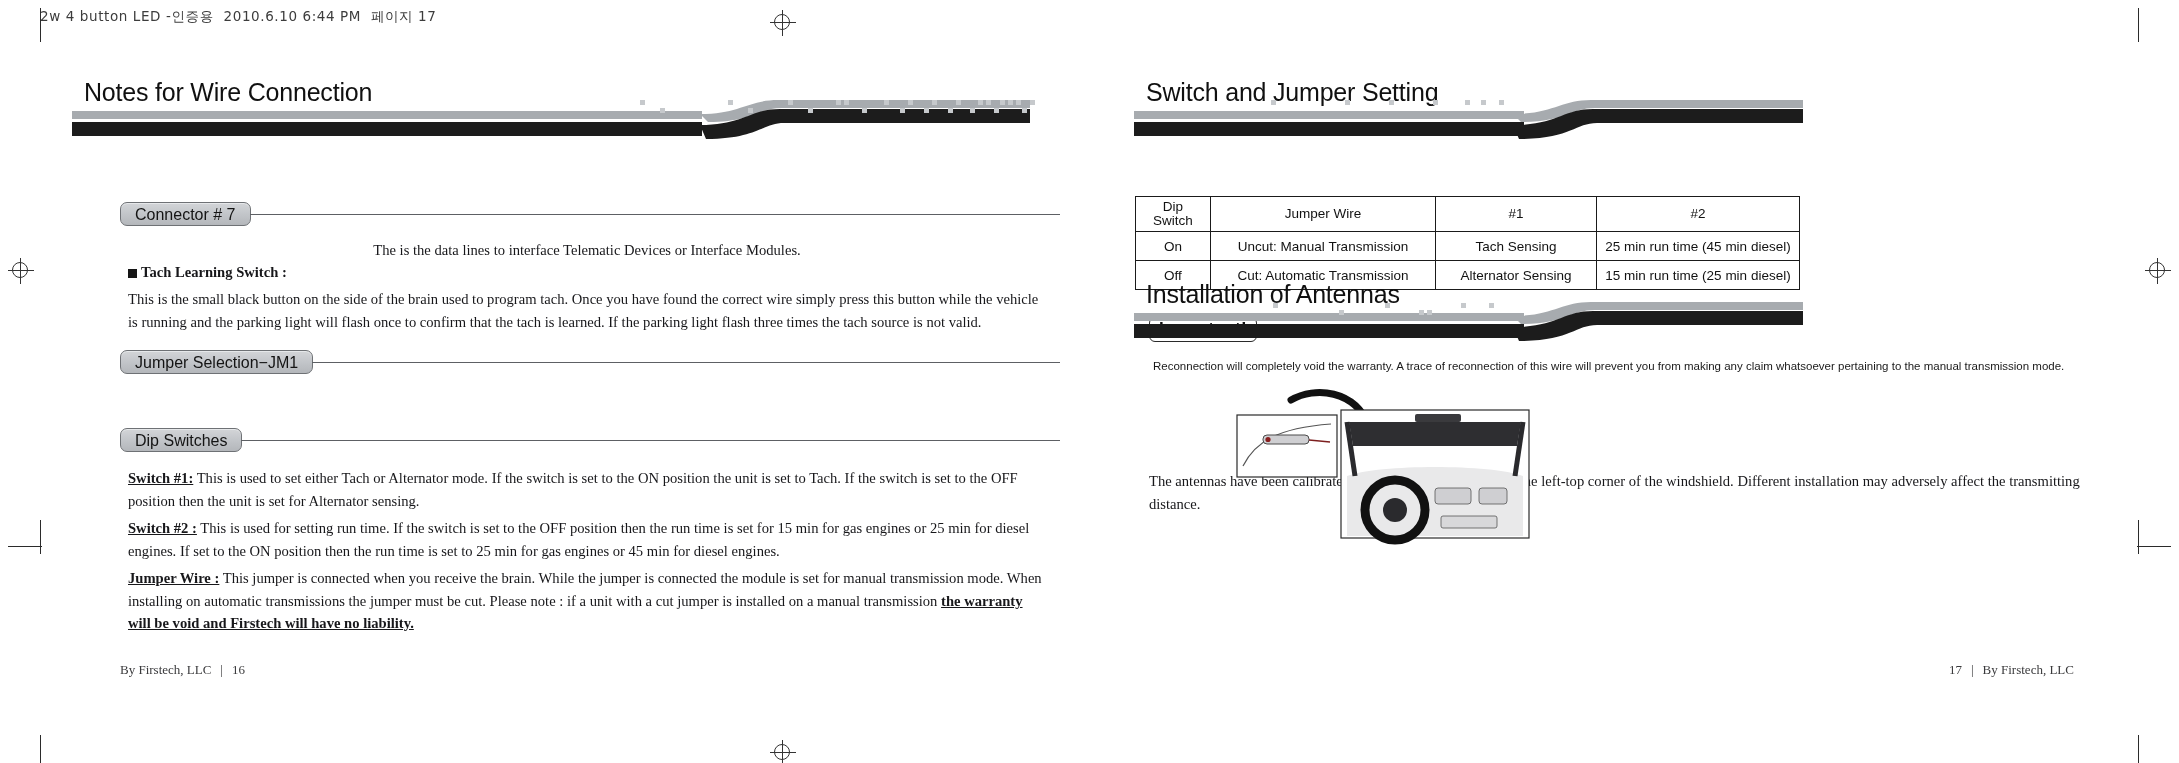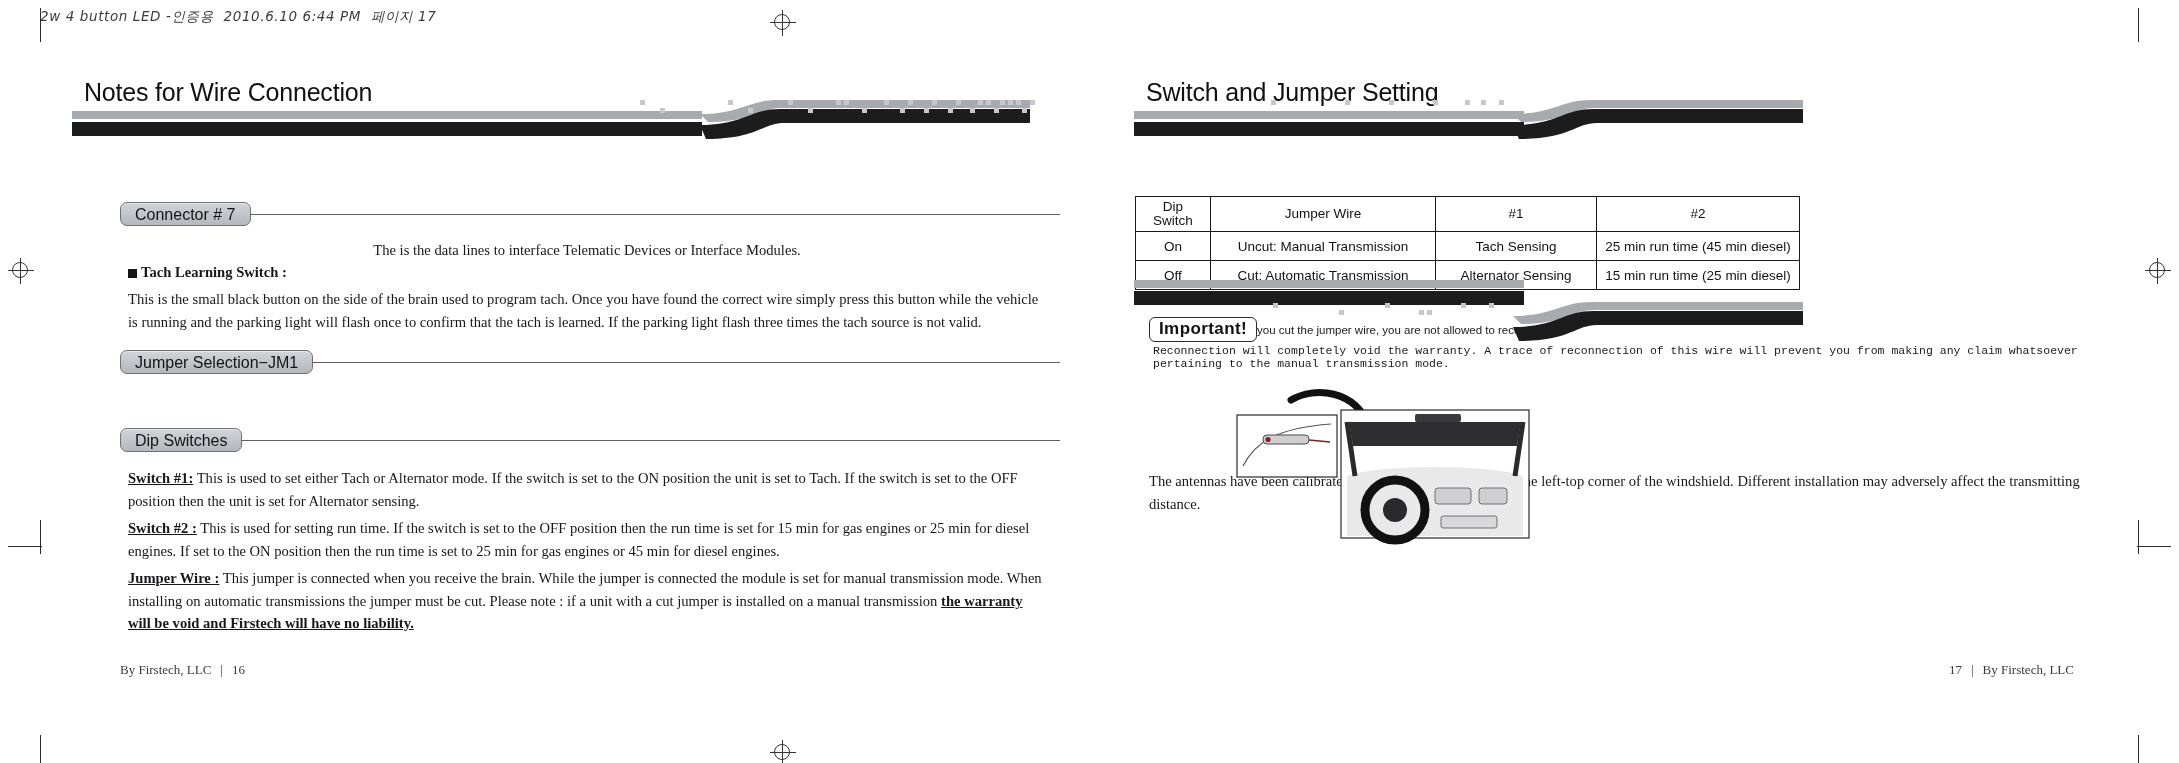--- a/index.html
+++ b/index.html
@@ -18,21 +18,20 @@
   
   .scan-header {
     position: absolute;
     top: 8px;
     left: 40px;
     font-family: "DejaVu Sans", sans-serif;
     font-size: 13.5px;
     letter-spacing: 0.6px;
     color: #3c3c3c;
     white-space: pre;
-    font-style: italic;
   }
   .crop-mark {
     position: absolute;
     background: #2b2b2b;
   }
   .crop-v { width: 1px; height: 34px; }
   .crop-h { height: 1px; width: 34px; }
 
   .reg-mark {
     position: absolute;
@@ -182,24 +181,24 @@
     color: #101010;
     vertical-align: middle;
   }
   .important-text {
     font-family: "Liberation Sans", sans-serif;
     font-size: 11.5px;
     color: #1a1a1a;
     vertical-align: middle;
   }
   .important-sub {
-    font-family: Liberation Mono, monospace;
+    font-family: Liberation Sans, sans-serif;
     font-size: 11.5px;
     color: #1a1a1a;
-    margin-top: 2px;
+    margin-top: 18px;
     margin-left: 4px;
   }
 
   
   .figure { position: absolute; }
 
   
   .footer {
     position: absolute;
     font-family: "Liberation Serif", serif;
@@ -377,20 +376,21 @@
       </tr>
     </tbody>
   </table>
 
   <div class="important-wrap" style="left:60px; top:317px; width:960px;">
     <span class="important-badge">Important!</span><span class="important-text">you cut the jumper wire, you are not allowed to reconnect it.</span>
     <div class="important-sub">Reconnection will completely void the warranty. A trace of reconnection of this wire will prevent you from making any claim whatsoever pertaining to the manual transmission mode.</div>
   </div>
 
   <div class="banner" style="left:45px; top:280px; width:700px;">
+    <div class="banner-title">Installation of Antennas</div>
     <div class="banner-bars">
       <div class="bar-gray" style="width:390px;"></div>
       <div class="bar-black" style="width:390px;"></div>
     </div>
   </div>
   <svg width="290" height="46" style="position:absolute;left:424px;top:298px;">
     <path d="M0,18 C40,18 48,4 78,4 L290,4 L290,12 L82,12 C58,12 52,26 8,26 Z" fill="#a7abaf"></path>
     <path d="M0,29 C44,29 50,13 80,13 L290,13 L290,27 L84,27 C62,27 58,43 6,43 Z" fill="#1c1c1c"></path>
   </svg>
   <div class="dot-field">

